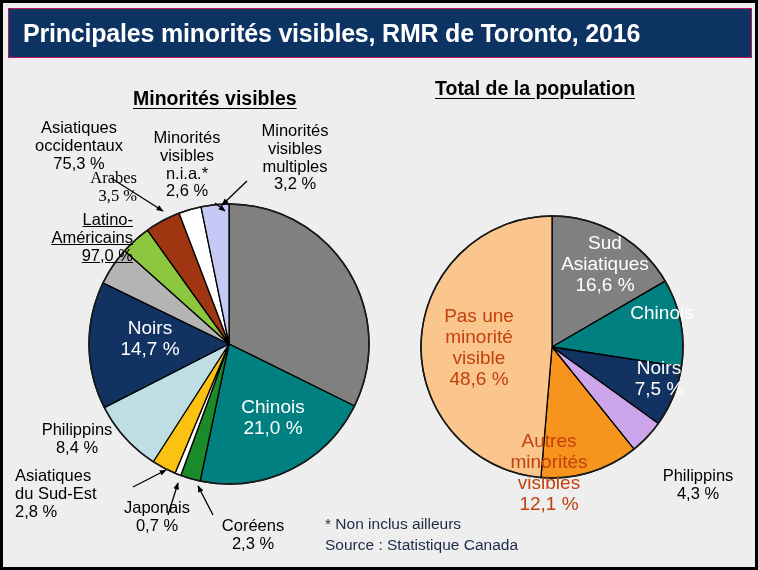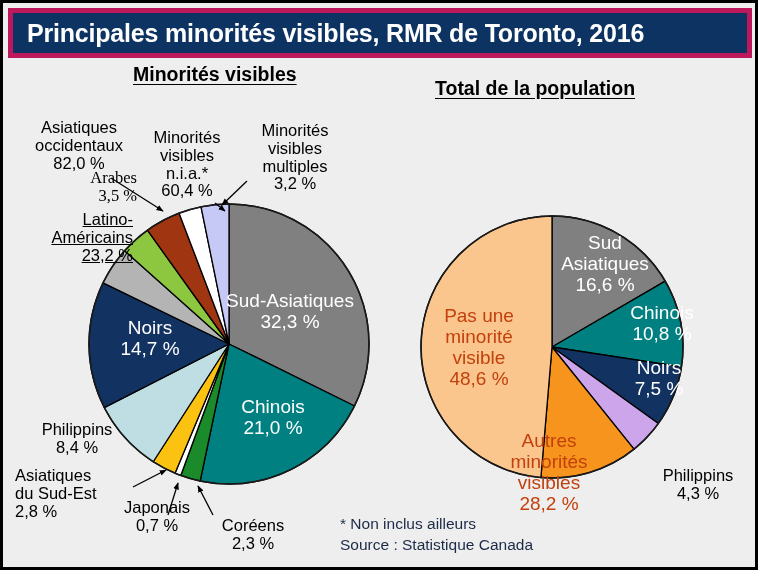--- a/index.html
+++ b/index.html
@@ -18,21 +18,21 @@
     overflow: hidden;
   }
   
   .title-bar {
     position: absolute;
     left: 5px;
     top: 5px;
     width: 744px;
     height: 50px;
     background: #0d3363;
-    border: 5px solid #be185d;
+    border: 1px solid #be185d;
     box-sizing: border-box;
     display: flex;
     align-items: center;
     padding-left: 14px;
   }
   .title-text {
     color: #ffffff;
     font-size: 25px;
     font-weight: bold;
     letter-spacing: -0.2px;
@@ -41,21 +41,21 @@
   
   .panel-heading {
     position: absolute;
     font-size: 19.5px;
     font-weight: bold;
     color: #000000;
     text-decoration: underline;
     text-underline-offset: 3px;
     white-space: nowrap;
   }
-  #heading-left  { left: 130px; top: 60px; }
+  #heading-left  { left: 130px; top: 84px; }
   #heading-right { left: 432px; top: 74px; }
 
   
   svg.pie-layer {
     position: absolute;
     left: 0;
     top: 0;
     width: 752px;
     height: 564px;
     overflow: visible;
@@ -80,21 +80,21 @@
     text-align: center;
     white-space: nowrap;
     pointer-events: none;
   }
   .in-label.white { color: #ffffff; }
   .in-label.black { color: #c2410c; }
 
   
   .footnote {
     position: absolute;
-    left: 337px;
+    left: 322px;
     top: 511px;
     font-size: 15.5px;
     line-height: 1.35;
     color: #1b2a47;
     white-space: nowrap;
   }
 </style>
 </head>
 <body>
 
@@ -149,46 +149,46 @@
         <marker id="arrow" viewBox="0 0 10 10" refX="9" refY="5" markerWidth="5.5" markerHeight="5.5" orient="auto-start-reverse">
           <path d="M 0 1 L 10 5 L 0 9 z" fill="#000"></path>
         </marker>
       </defs>
     </g>
   </svg>
 
   <div class="ext-label ctr" style="left:12px; top:116px; width:128px;">
     <div>Asiatiques</div>
     <div>occidentaux</div>
-    <div>82,0 %</div>
+    <div>75,3 %</div>
   </div>
 
   <div class="ext-label ctr" style="left:138px; top:126px; width:92px;">
     <div>Minorités</div>
     <div>visibles</div>
     <div>n.i.a.*</div>
-    <div>60,4 %</div>
+    <div>2,6 %</div>
   </div>
 
   <div class="ext-label ctr" style="left:240px; top:119px; width:104px;">
     <div>Minorités</div>
     <div>visibles</div>
     <div>multiples</div>
     <div>3,2 %</div>
   </div>
 
   <div class="ext-label rgt" style="left:20px; top:166px; width:114px;font-family:Liberation Serif, serif;">
     <div>Arabes</div>
     <div>3,5 %</div>
   </div>
 
   <div class="ext-label rgt" style="left:4px; top:208px; width:126px;text-decoration:underline;">
     <div>Latino-</div>
     <div>Américains</div>
-    <div>23,2 %</div>
+    <div>97,0 %</div>
   </div>
 
   <div class="ext-label ctr" style="left:18px; top:418px; width:112px;">
     <div>Philippins</div>
     <div>8,4 %</div>
   </div>
 
   <div class="ext-label lft" style="left:12px; top:464px; width:128px;">
     <div>Asiatiques</div>
     <div>du Sud-Est</div>
@@ -198,61 +198,56 @@
   <div class="ext-label ctr" style="left:108px; top:496px; width:92px;">
     <div>Japonais</div>
     <div>0,7 %</div>
   </div>
 
   <div class="ext-label ctr" style="left:204px; top:514px; width:92px;">
     <div>Coréens</div>
     <div>2,3 %</div>
   </div>
 
-  <div class="in-label white" style="left:212px; top:288px; width:150px;">
-    <div>Sud-Asiatiques</div>
-    <div>32,3 %</div>
-  </div>
 
   <div class="in-label white" style="left:98px; top:315px; width:98px;">
     <div>Noirs</div>
     <div>14,7 %</div>
   </div>
 
   <div class="in-label white" style="left:218px; top:394px; width:104px;">
     <div>Chinois</div>
     <div>21,0 %</div>
   </div>
 
   <div class="in-label white" style="left:541px; top:230px; width:122px;">
     <div>Sud</div>
     <div>Asiatiques</div>
     <div>16,6 %</div>
   </div>
 
   <div class="in-label white" style="left:607px; top:300px; width:104px;">
     <div>Chinois</div>
-    <div>10,8 %</div>
   </div>
 
   <div class="in-label white" style="left:608px; top:355px; width:96px;">
     <div>Noirs</div>
     <div>7,5 %</div>
   </div>
 
   <div class="ext-label ctr" style="left:640px; top:464px; width:110px;">
     <div>Philippins</div>
     <div>4,3 %</div>
   </div>
 
   <div class="in-label black" style="left:493px; top:406px; width:106px;margin-top:22px;">
     <div>Autres</div>
     <div>minorités</div>
     <div>visibles</div>
-    <div>28,2 %</div>
+    <div>12,1 %</div>
   </div>
 
   <div class="in-label black" style="left:420px; top:303px; width:112px;">
     <div>Pas une</div>
     <div>minorité</div>
     <div>visible</div>
     <div>48,6 %</div>
   </div>
 
   <div class="footnote">

